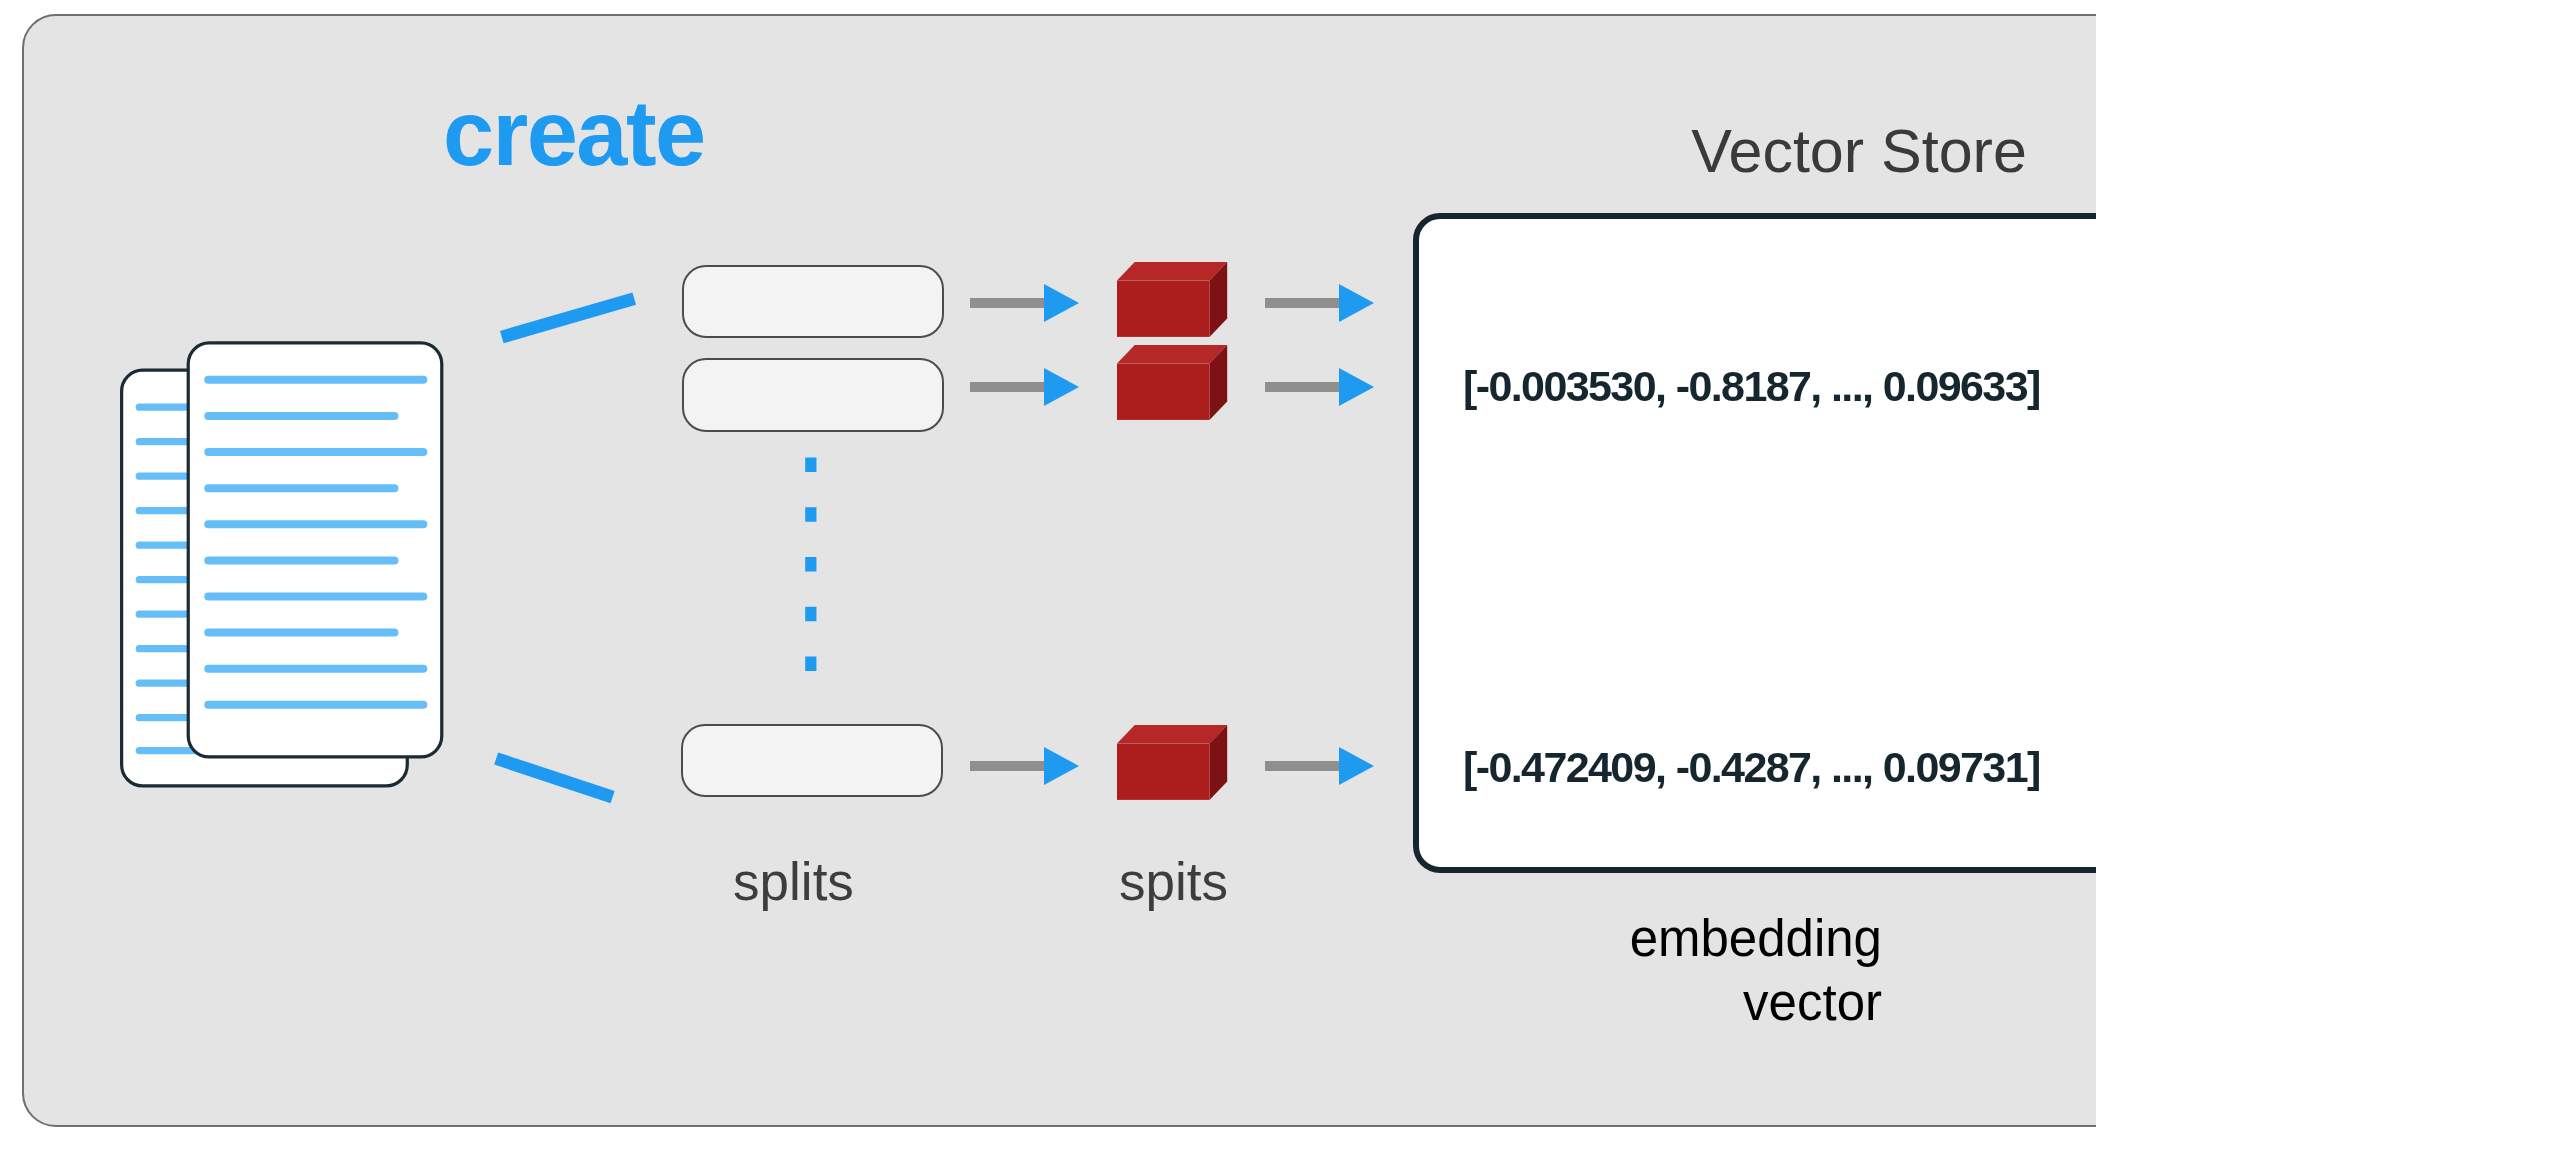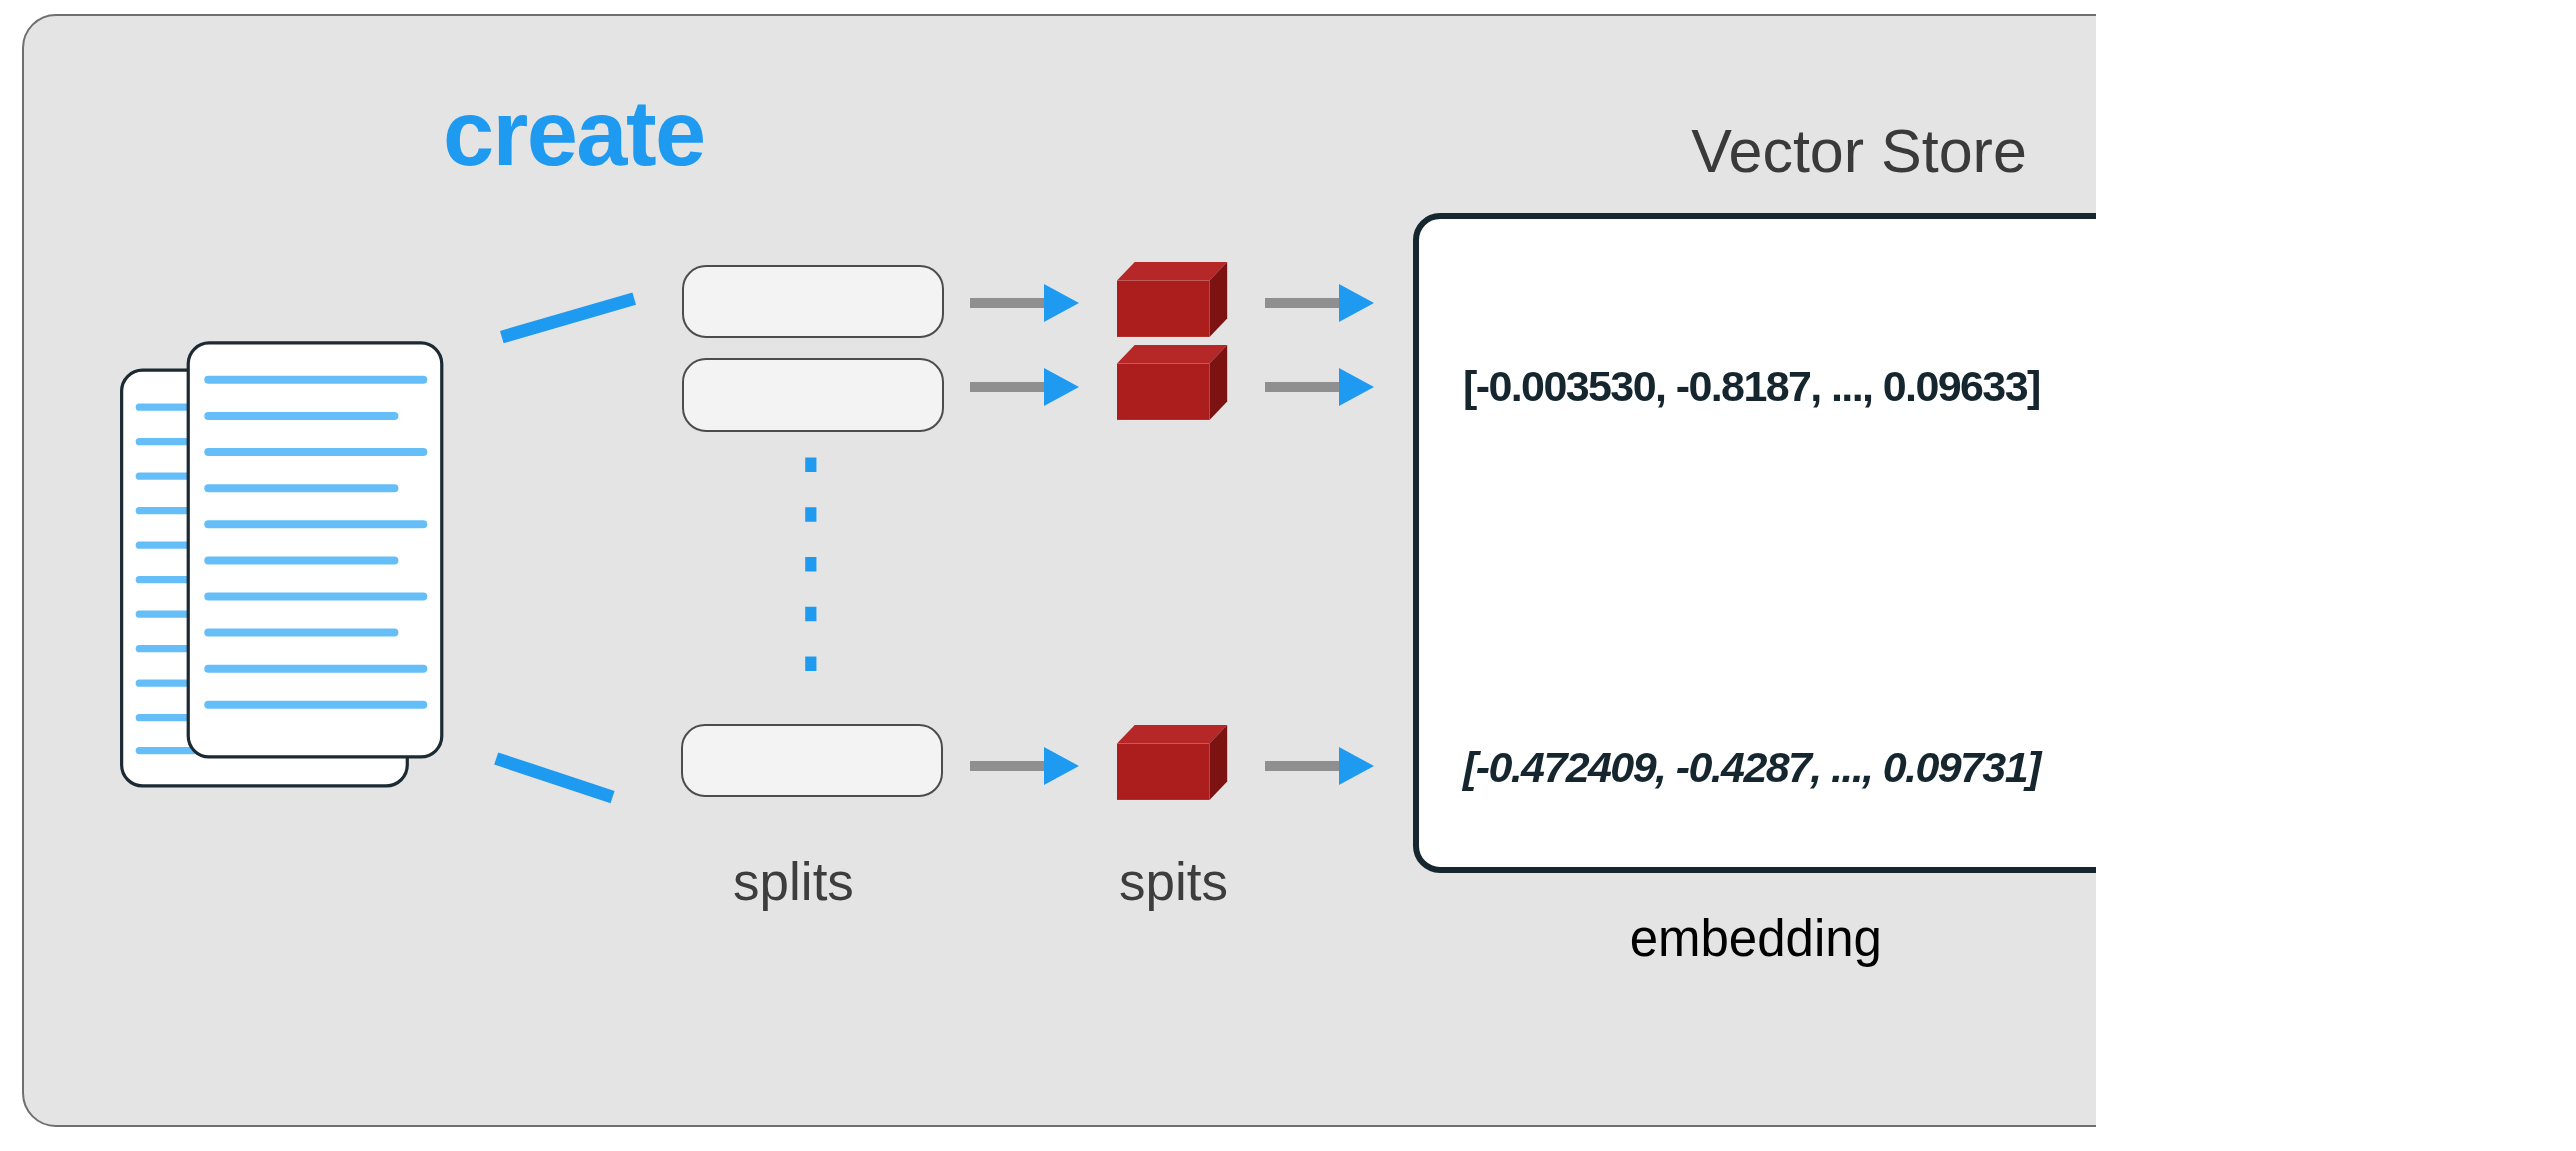--- a/index.html
+++ b/index.html
@@ -128,30 +128,31 @@
   </div>
   <div class="abs arrow" style="left:1265px; top:747px;">
     <div class="shaft"></div>
     <div class="head"></div>
   </div>
 
   <div class="abs vs-title">Vector Store</div>
   <div class="abs vs-box"></div>
 
   <div class="abs vec-row" style="top:358px;">[-0.003530, -0.8187, ..., 0.09633]</div>
-  <div class="abs vec-row" style="top:739px;font-style:italic;">[-0.472409, -0.4287, ..., 0.09731]</div>
+  <div class="abs vec-row" style="top:739px;">[-0.472409, -0.4287, ..., 0.09731]</div>
 
   <div class="abs chip" style="left:2158px; top:272px; width:262px; height:59px;"></div>
   <div class="abs chip" style="left:2158px; top:356px; width:262px; height:60px;"></div>
   <div class="abs chip" style="left:2157px; top:737px; width:264px; height:60px;"></div>
 
   <div class="abs lbl" style="left:633px; top:853px; width:321px;">splits</div>
   <div class="abs lbl" style="left:1013px; top:853px; width:321px;">spits</div>
 
   <div class="abs lbl2" style="left:1481px; top:907px; width:401px;">
     <span style="display:block;">embedding</span>
+    <span style="display:block;">vector</span>
   </div>
   <div class="abs lbl2" style="left:2016px; top:907px; width:401px;">
     <span style="display:block;">spits</span>
   </div>
 
 </div>
 
 
 </body></html>

